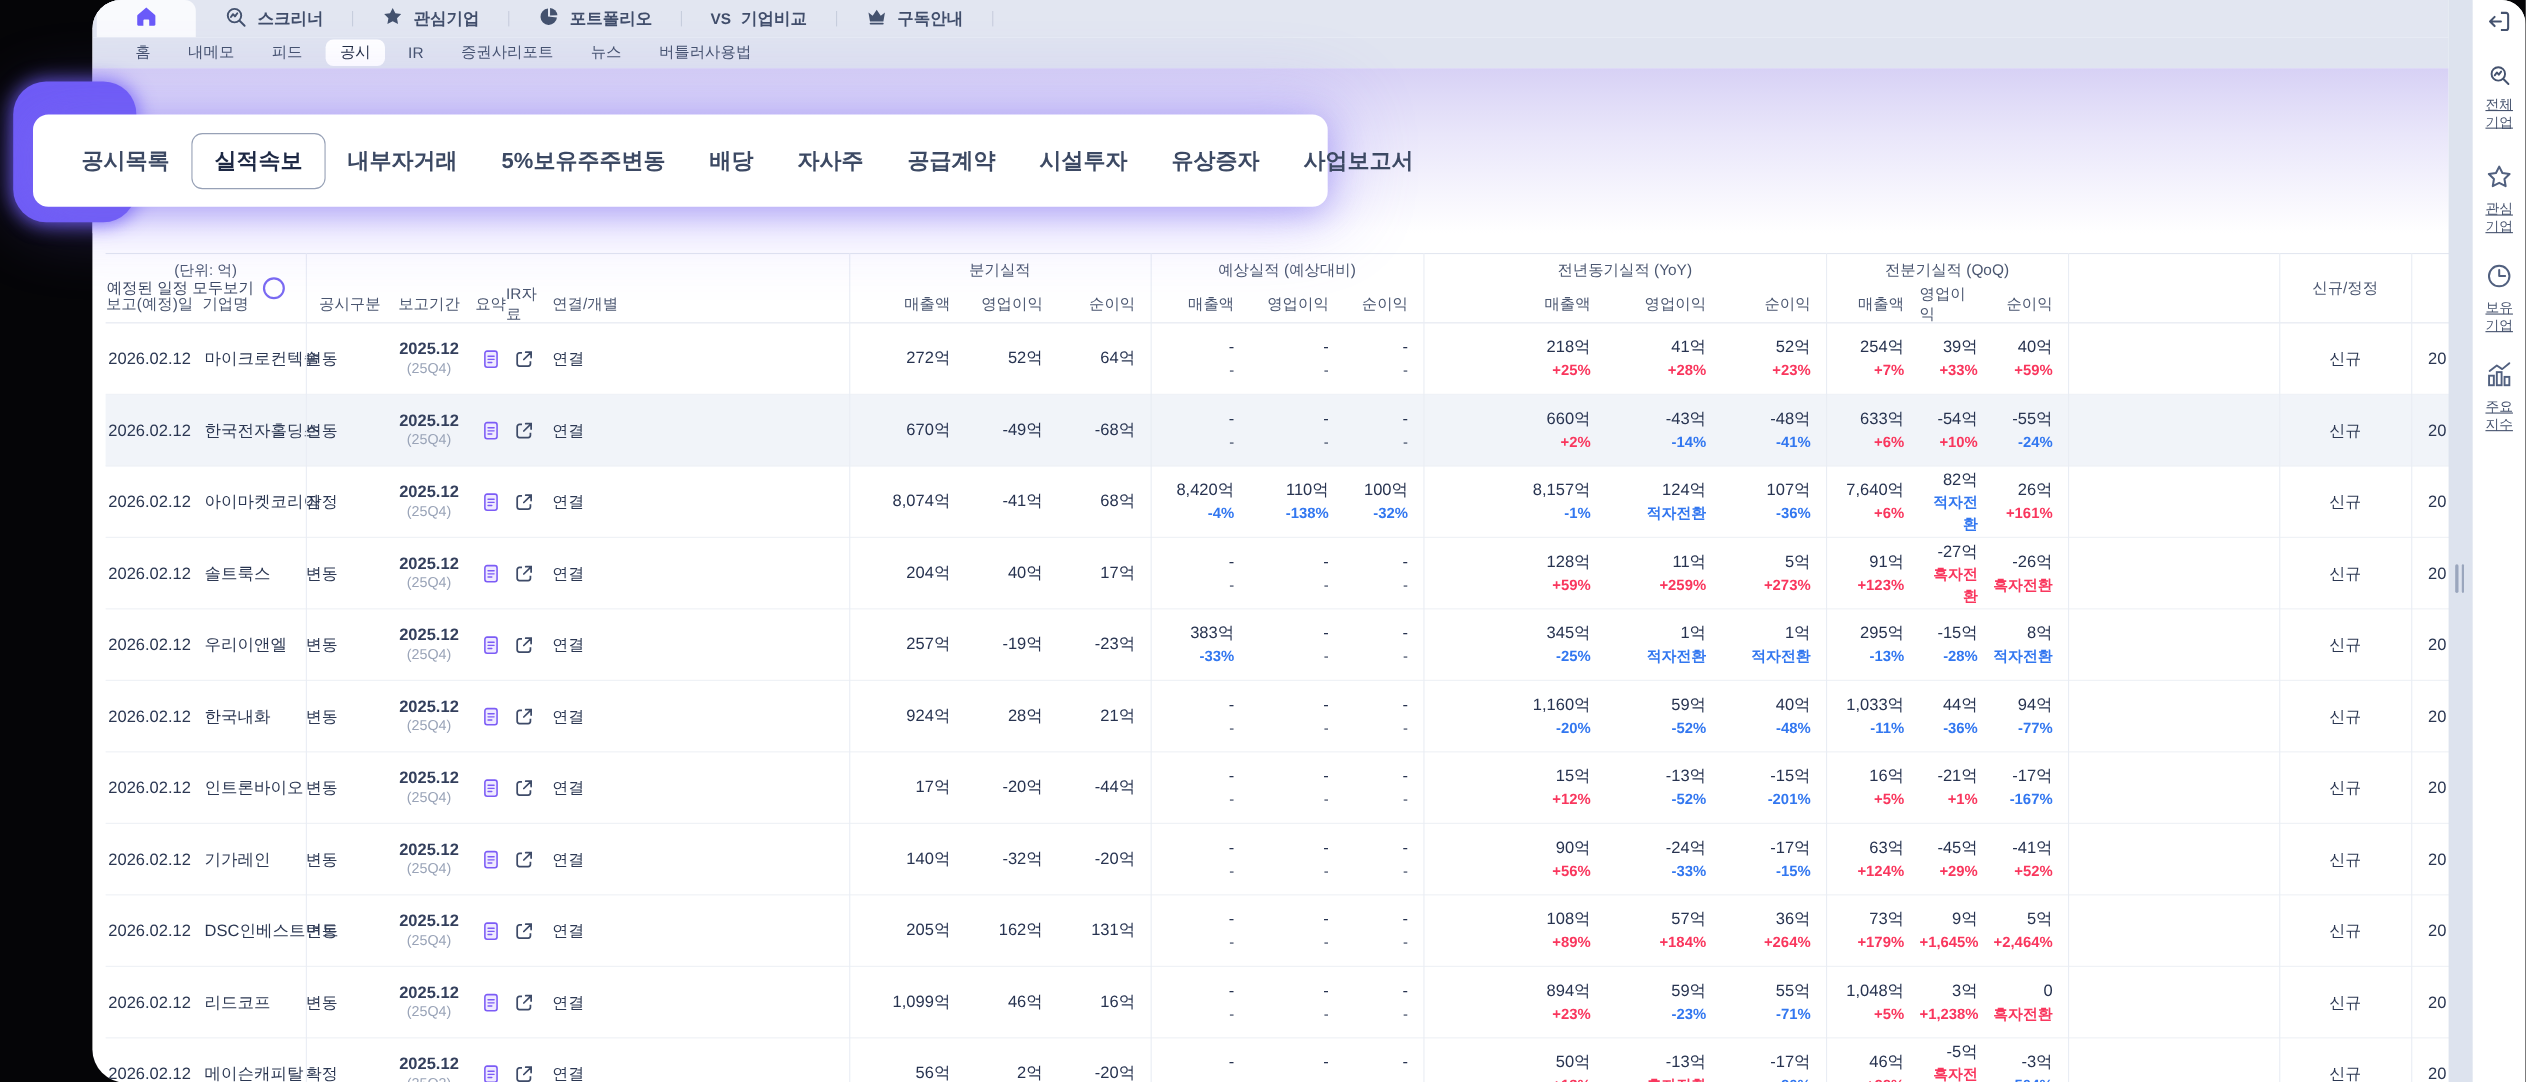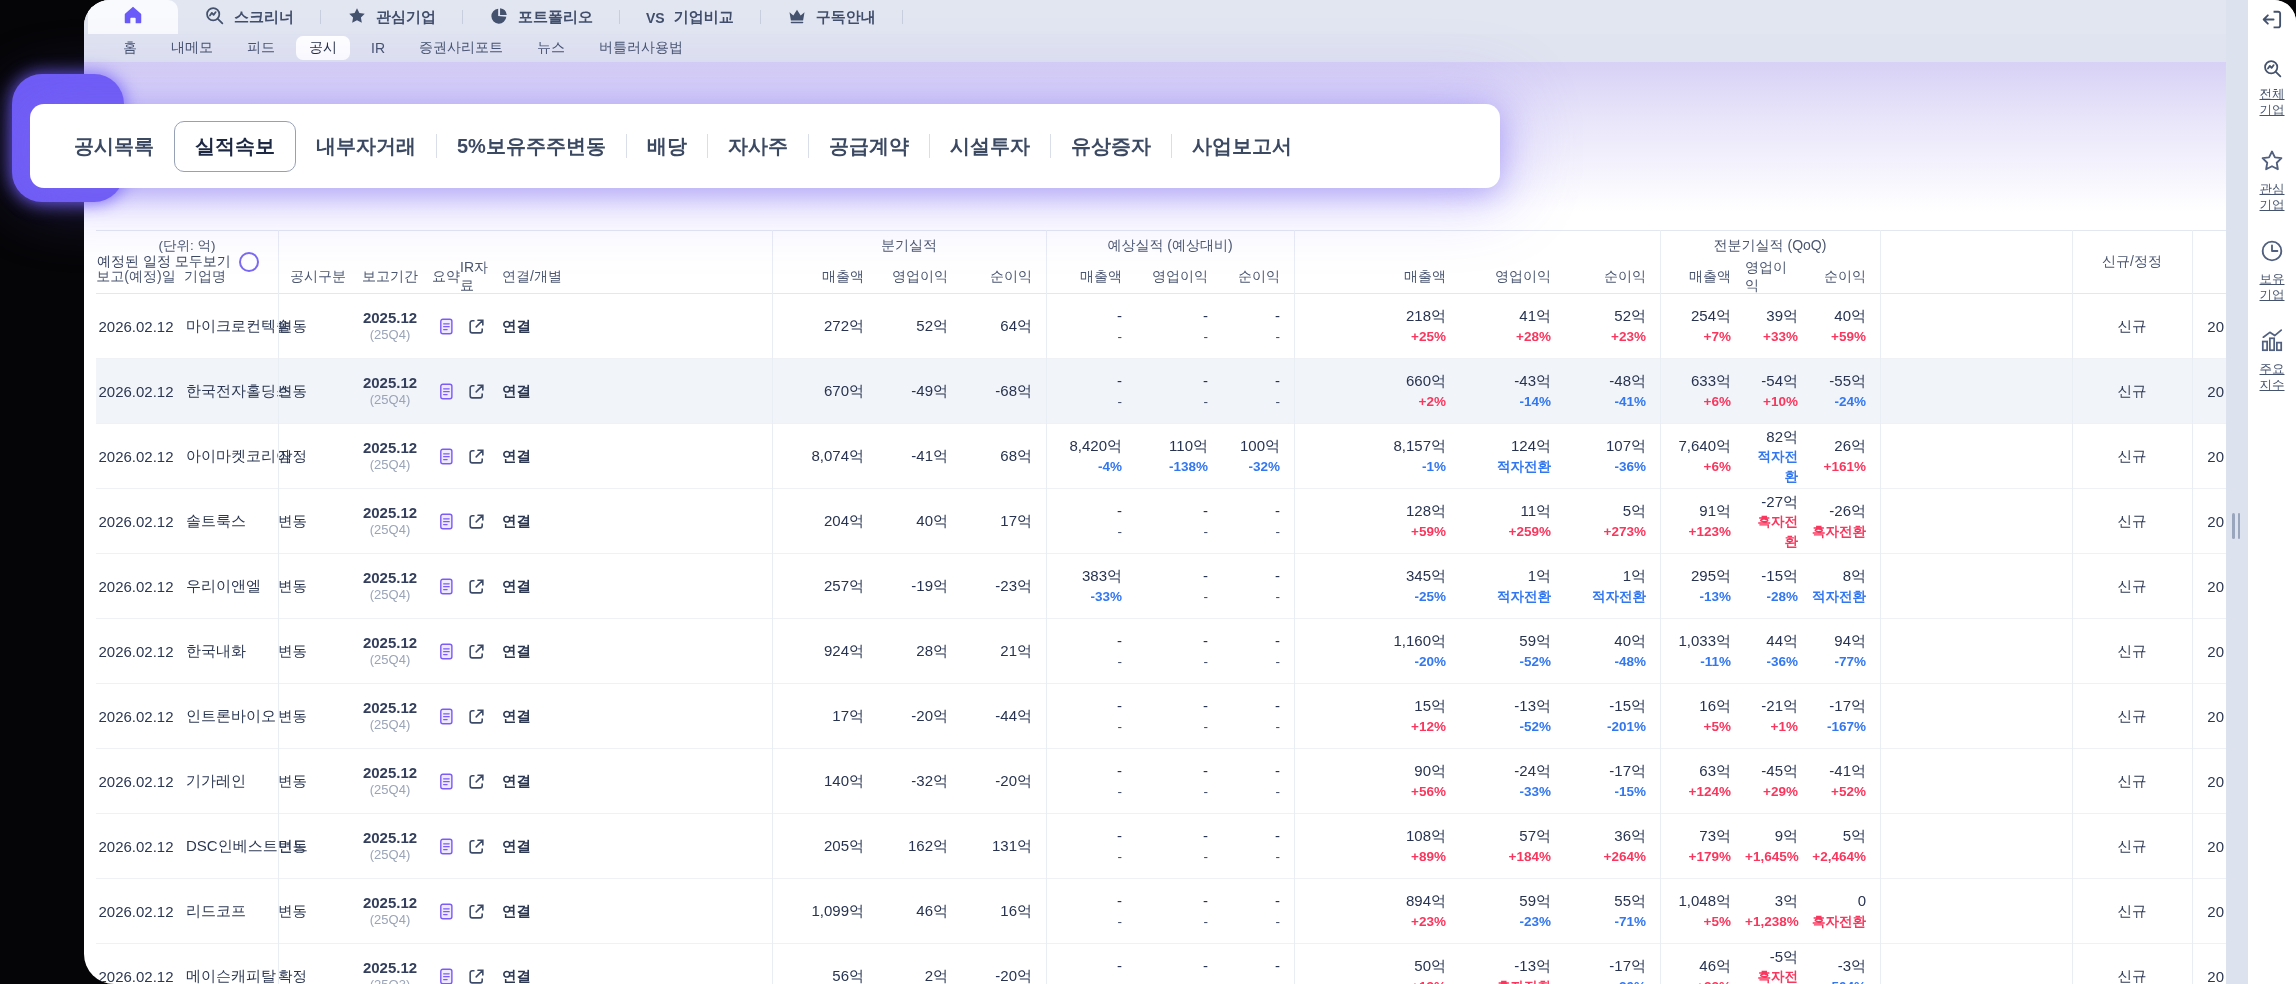--- a/index.html
+++ b/index.html
@@ -34,21 +34,21 @@
   .grip{position:absolute;left:6px;top:513px;width:10px;height:26px;display:flex;gap:3px;cursor:col-resize;}
   .grip i{display:block;width:2.5px;height:100%;background:#9aa6bd;border-radius:2px;}
   .rsb{position:absolute;left:2164px;top:0;width:48px;height:984px;background:#fff;}
   .rsb .collapse{position:absolute;left:50%;transform:translateX(-50%);top:7px;cursor:pointer;}
   .sbitem{position:absolute;left:0;width:48px;text-align:center;cursor:pointer;color:#46536e;text-decoration:underline;}
   .sbitem .lbl{font-size:12.5px;line-height:1.3;margin-top:3px;}
 
   
   .ring{position:absolute;left:12px;top:74px;width:112px;height:128px;border-radius:30px;
         background:#6e5bf6;box-shadow:0 0 16px 2px rgba(112,92,250,.8);}
-  .tabscard{position:absolute;left:30px;top:104px;width:1470px;height:84px;background:#fff;border-radius:14px;
+  .tabscard{position:absolute;left:30px;top:104px;width:1177px;height:84px;background:#fff;border-radius:14px;
         box-shadow:0 6px 30px rgba(118,100,240,.45),0 0 70px 12px rgba(132,114,252,.30);
         display:flex;align-items:center;padding:0 10px 0 24px;box-sizing:border-box;}
   .tab{font-size:20px;font-weight:600;color:#3c4963;padding:0 20px;white-space:nowrap;cursor:pointer;}
   .tab.active{border:1.6px solid #97a1b6;border-radius:10px;padding:11px 20px;font-weight:800;color:#1d2844;}
   .tabdiv{width:1px;height:24px;background:#d9dee8;}
 
   
   .toggle-row{position:absolute;left:13px;top:204px;display:flex;align-items:center;gap:8px;
               font-size:14px;color:#3b4763;cursor:pointer;margin-top:48px;}
   .tcircle{width:16px;height:16px;border:2px solid #7a6af2;border-radius:50%;background:#fff;}
@@ -66,21 +66,21 @@
   .grp{justify-content:center;font-size:14px;}
   .trow{height:64px;border-bottom:1px solid #eef1f6;align-items:center;position:relative;cursor:pointer;}
   .trow.hover{background:#f1f4f9;}
   .c-date{text-align:center;font-size:15px;}
   .c-comp{font-size:15px;font-weight:500;padding-left:10px;white-space:nowrap;}
   .c-type{font-size:14.5px;}
   .c-per{text-align:center;line-height:1.25;}
   .c-per .y{font-size:15px;font-weight:700;color:#333f5c;display:block;}
   .c-per .q{font-size:13px;color:#9aa4b8;display:block;}
   .c-ico{display:flex;justify-content:center;align-items:center;cursor:pointer;}
-  .c-con{font-size:14.5px;padding-left:10px;font-weight:bold;}
+  .c-con{font-size:14.5px;padding-left:10px;}
   .cell{text-align:right;padding-right:14px;line-height:1.45;}
   .cell .v{display:block;font-size:15px;font-weight:500;color:#273350;}
   .cell .p{display:block;font-size:13.5px;font-weight:600;}
   .p.red{color:#f9365d;} .p.blue{color:#3277f0;} .p.plain{color:#3a4660;font-weight:500;}
   .c-status{text-align:center;font-size:14.5px;}
   .c-last{text-align:right;font-size:15px;padding-right:8px;}
   .vline{position:absolute;top:0;bottom:0;width:1px;background:#e9edf4;}
   .tbody{position:relative;}
 </style>
 </head>
@@ -154,20 +154,21 @@
     <div class="toggle-row">
       <span>예정된 일정 모두보기</span>
       <span class="tcircle"></span>
     </div>
 
     <div class="tbl">
       <div class="thead">
         <div class="hc ctr unit" style="grid-column:1/3;grid-row:1;">(단위: 억)</div>
         <div class="hc grp" style="grid-column:8/11;grid-row:1;">분기실적</div>
         <div class="hc grp" style="grid-column:11/14;grid-row:1;">예상실적 (예상대비)</div>
+        <div class="hc grp" style="grid-column:14/17;grid-row:1;">전년동기실적 (YoY)</div>
         <div class="hc grp" style="grid-column:17/20;grid-row:1;">전분기실적 (QoQ)</div>
         <div class="hc ctr" style="grid-column:1;grid-row:2;">보고(예정)일</div>
         <div class="hc lt" style="grid-column:2;grid-row:2;">기업명</div>
         <div class="hc lt" style="grid-column:3;grid-row:2;padding-left:12px;">공시구분</div>
         <div class="hc ctr" style="grid-column:4;grid-row:2;">보고기간</div>
         <div class="hc ctr" style="grid-column:5;grid-row:2;">요약</div>
         <div class="hc ctr" style="grid-column:6;grid-row:2;">IR자료</div>
         <div class="hc lt" style="grid-column:7;grid-row:2;padding-left:10px;">연결/개별</div>
         <div class="hc rt" style="grid-area: 2 / 8;">매출액</div>
           <div class="hc rt" style="grid-area: 2 / 9;">영업이익</div>

